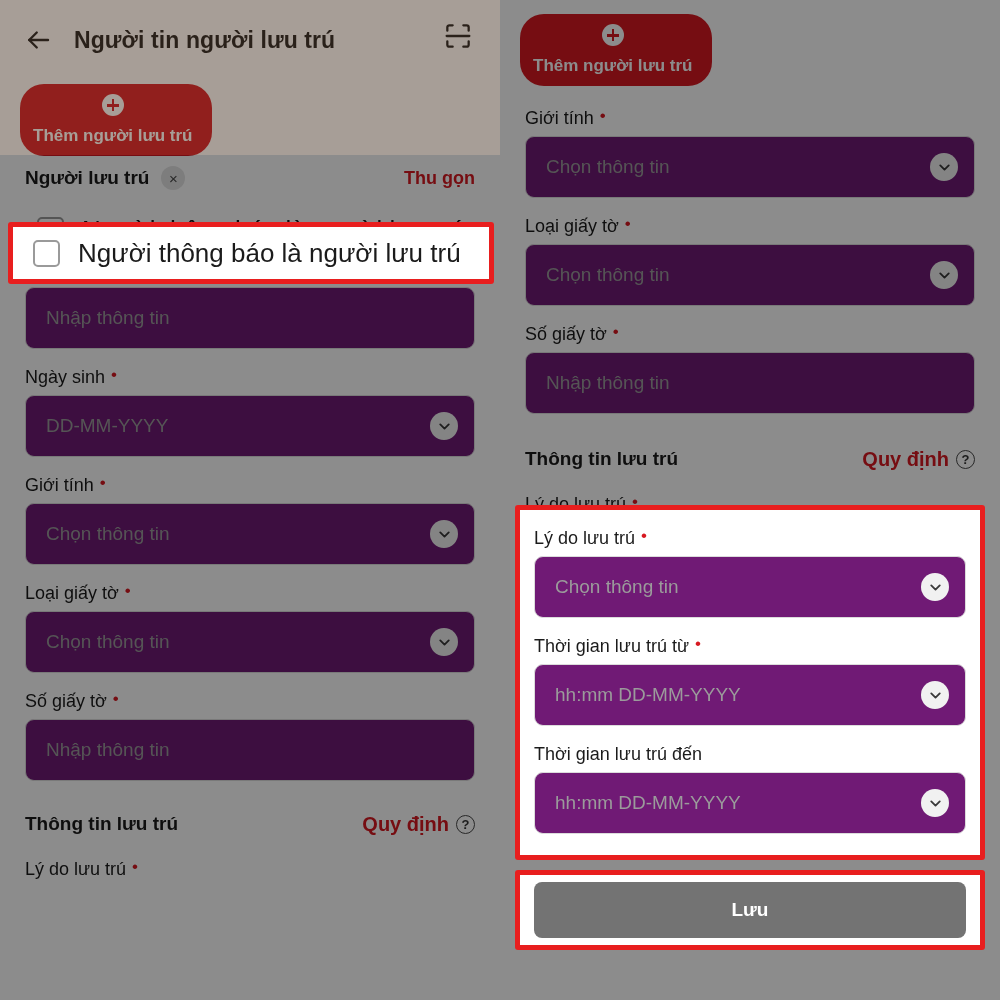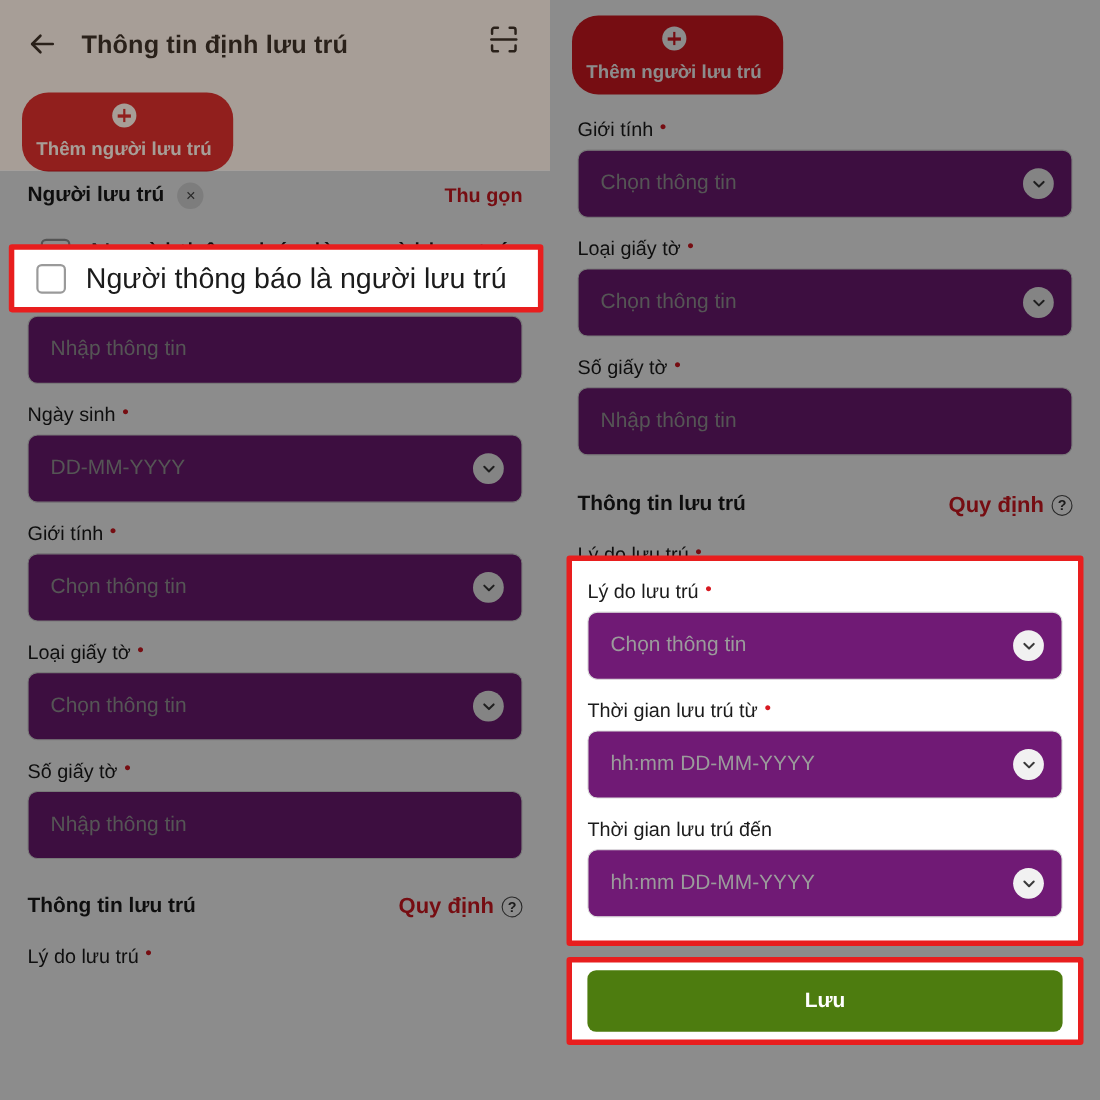--- a/index.html
+++ b/index.html
@@ -169,21 +169,21 @@
   <div class="panel">
 
     <div class="lp-header">
       <div class="lp-topbar">
         <div class="back-arrow">
           <svg width="30" height="30" viewBox="0 0 24 24" fill="none" stroke="#1c1c1c" stroke-width="1.9" stroke-linecap="round" stroke-linejoin="round">
             <line x1="20" y1="12" x2="5" y2="12"></line>
             <polyline points="11 18 5 12 11 6"></polyline>
           </svg>
         </div>
-        <div class="page-title">Thông tin định lưu trú</div>
+        <div class="page-title">Người tin người lưu trú</div>
         <div class="scan-icon">
           <svg width="32" height="32" viewBox="0 0 24 24" fill="none" stroke="#1c1c1c" stroke-width="1.7" stroke-linecap="round" stroke-linejoin="round">
             <path d="M4 8V5.5A1.5 1.5 0 0 1 5.5 4H8"></path>
             <path d="M16 4h2.5A1.5 1.5 0 0 1 20 5.5V8"></path>
             <path d="M20 16v2.5a1.5 1.5 0 0 1-1.5 1.5H16"></path>
             <path d="M8 20H5.5A1.5 1.5 0 0 1 4 18.5V16"></path>
             <line x1="3.5" y1="12" x2="20.5" y2="12"></line>
           </svg>
         </div>
       </div>
@@ -459,21 +459,21 @@
                   <polyline points="6 9 12 15 18 9"></polyline>
                 </svg>
             </span>
           </div>
         </div>
       </div>
     </div>
 
     <div class="hl" style="left:15px; top:870px; width:470px; height:80px; border-radius:3px;">
       <div class="hl-inner" style="display:flex; align-items:center; justify-content:center;">
-        <button style="width:432px; height:56px; background:#4d7c0f; color:#fff; border:none;
+        <button style="width:432px; height:56px; background:#737373; color:#fff; border:none;
                        border-radius:8px; font-size:19px; font-weight:bold;
                        font-family:'Liberation Sans', sans-serif;">
           <span>Lưu</span>
         </button>
       </div>
     </div>
 
   </div>
 </div>
 

